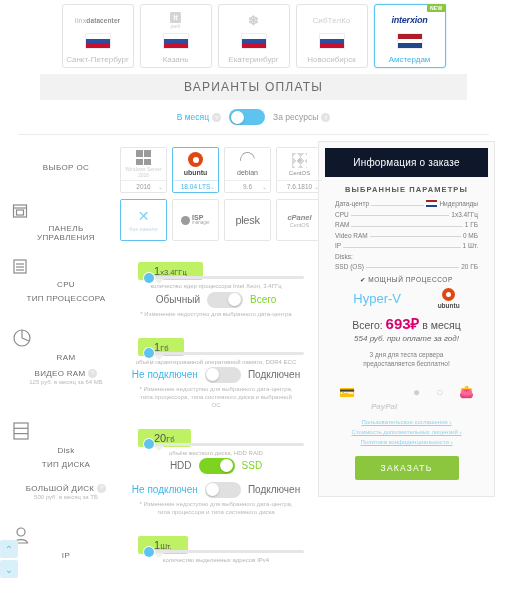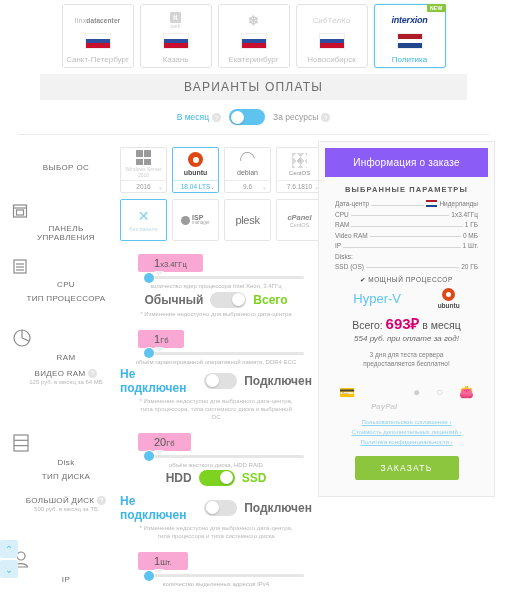--- a/index.html
+++ b/index.html
@@ -131,54 +131,54 @@
   .isp-t1 { font-size:7px;font-weight:bold;color:#7a7a7a;line-height:1;}
   .isp-t2 { font-size:4.5px;color:#a8a8a8;line-height:1;}
   .plesk-t { font-size:11px;color:#6f6f6f;letter-spacing:-.3px;}
   .cpanel-t { font-size:7.5px;font-style:italic;font-weight:bold;color:#8a8a8a;}
   .cpanel-s { font-size:5.5px;color:#b5b5b5;}
 
   
   .slider-block { padding-top:4px; }
   .bubble-wrap { position:relative; height:24px; }
   .bubble {
-    position:absolute; left:18px; top:8px;
-    background:#f9a8d4; padding:3px 16px; border-radius:2px;
+    position:absolute; left:18px; top:16px;
+    background:#bef264; padding:3px 16px; border-radius:2px;
     font-size:11px; color:#555;
   }
   .bubble .unit { font-size:7.5px; }
   .bubble::after {
     content:""; position:absolute; bottom:-4px; left:16px;
     border-left:5px solid transparent; border-right:5px solid transparent;
     border-top:5px solid #f0f0f0;
   }
   .track { position:relative; height:3px; background:#e6e6e6; border-radius:2px; margin: 6px 8px 0 24px;}
   .track .fill { position:absolute;left:0;top:0;height:3px;background:#5ec4ef;width:4px;border-radius:2px;}
   .track .thumb { position:absolute; left:0; top:-3.5px; width:10px;height:10px;border-radius:50%;
                   background:#5ec4ef; box-shadow:0 0 0 1px #fff; cursor:pointer;}
   .track-hint { font-size:6px; color:#b5b5b5; text-align:center; margin-top:4px; }
 
   .opt-row { display:flex; align-items:center; justify-content:center; gap:7px; padding-top:2px;}
-  .opt-lbl { font-size:12px;font-weight:bold; }
+  .opt-lbl { font-size:10px; }
   .opt-lbl.blue { color:#3fb6e8; }
   .opt-lbl.green { color:#7ed321; }
   .opt-lbl.gray { color:#6d6d6d; }
   .note { font-size:6px; color:#b9b9b9; text-align:center; line-height:1.35; padding:2px 18px 0 18px;}
 
   .sublabel { font-size:8px; color:#6d6d6d; letter-spacing:.3px; display:flex;align-items:center;justify-content:center;}
   .subnote { font-size:6px; color:#b9b9b9; text-align:center; margin-top:1px;}
   .side-label { width:108px; flex:0 0 108px; text-align:center; padding-top:4px; position:relative;}
 
   
   .ic { stroke:#8a8a8a; fill:none; stroke-width:1.2; }
 
   
   .order-panel { border:1px solid #e8e8e8; background:#fafafa; padding:6px; }
   .order-head {
-    background:#8b5cf6; color:#fff; text-align:center; font-size:10px;
+    background:#0f172a; color:#fff; text-align:center; font-size:10px;
     padding:9px 0; letter-spacing:.2px;
   }
   .order-body { padding: 8px 10px 6px 10px; }
   .params-title { font-size:7.5px; letter-spacing:1.1px; color:#5a5a5a; text-align:center; margin-bottom:6px; font-weight:bold;}
   .p-line { display:flex; align-items:flex-end; font-size:6.5px; color:#7a7a7a; margin-bottom:3.5px; }
   .p-key { white-space:nowrap; }
   .p-dots { flex:1; border-bottom:1px solid #d6d6d6; margin:0 2px 1.5px 2px; }
   .p-val { white-space:nowrap; display:flex; align-items:center; gap:2px;}
   .mini-flag { width:11px;height:7px;display:inline-block;
                background: linear-gradient(#ae1c28 0 33.3%, #fff 33.3% 66.6%, #21468b 66.6% 100%);}
@@ -259,21 +259,21 @@
     <div class="flag flag-ru"></div>
     <div class="dc-name">Новосибирск</div>
   </div>
 
   <div class="dc-card selected">
     <div class="badge-new">NEW</div>
     <div class="dc-logo ixn">
       <span>interxion</span>
     </div>
     <div class="flag flag-nl"></div>
-    <div class="dc-name">Политика</div>
+    <div class="dc-name">Амстердам</div>
   </div>
 </div>
 
 <div class="pay-header">ВАРИАНТЫ ОПЛАТЫ</div>
 
 <div class="pay-toggle-row">
   <span class="pay-lbl active"><span>В месяц</span><span class="q-mark">?</span></span>
   <div class="switch">
       <div class="knob"></div>
     </div>

